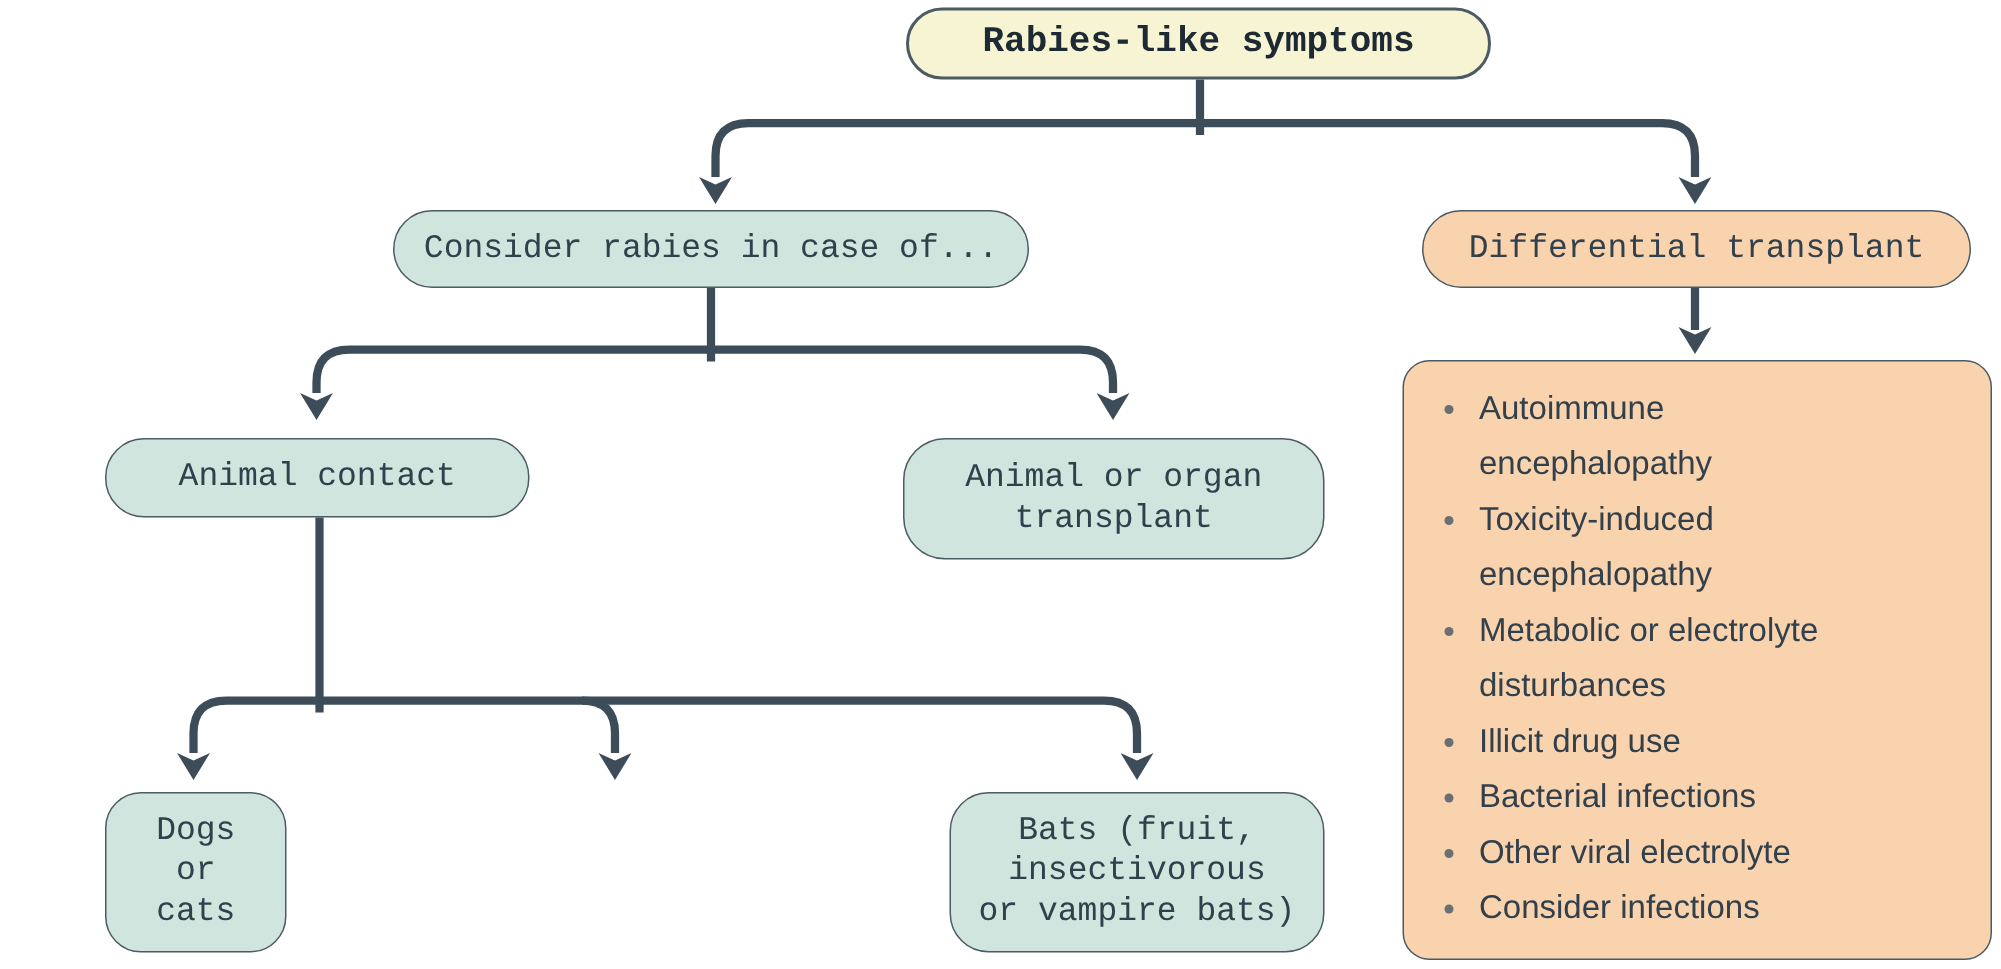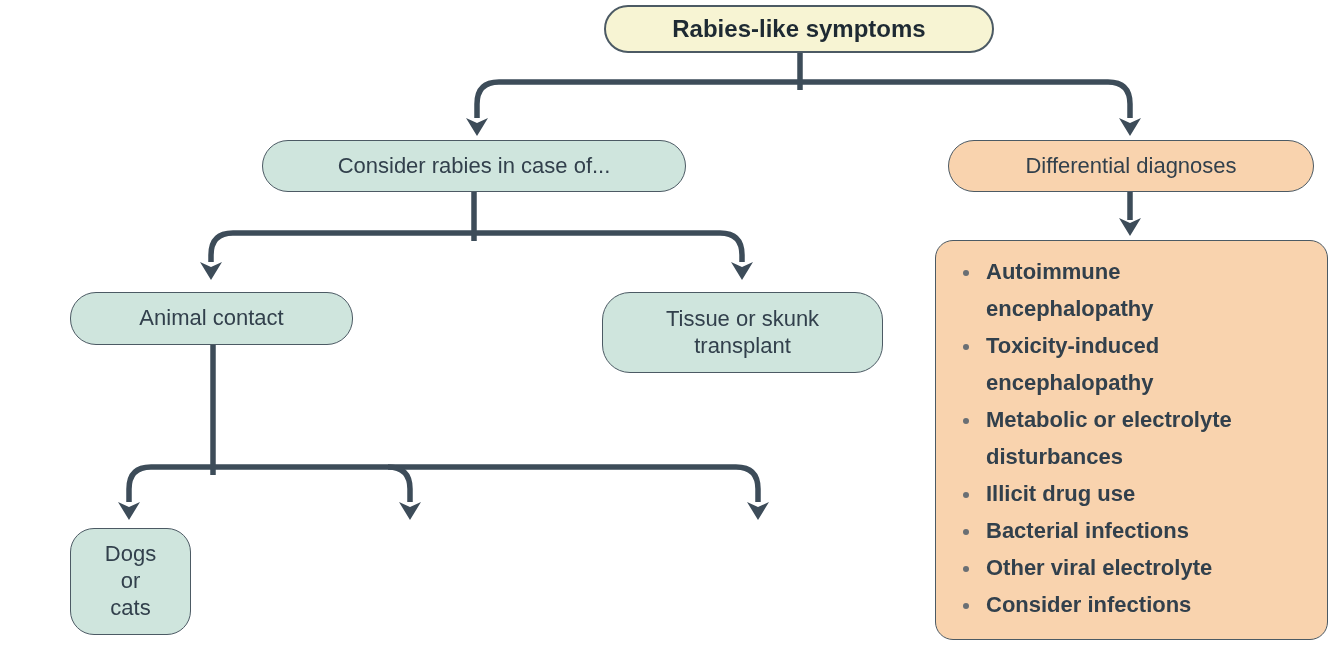--- a/index.html
+++ b/index.html
@@ -34,21 +34,21 @@
     position: absolute;
     box-sizing: border-box;
     display: flex;
     align-items: center;
     justify-content: center;
     text-align: center;
     border: 1.6px solid var(--c-border, #4c5a64);
     font-size: 22px;
     line-height: 1.22;
   }
-  .node .node-label { white-space: pre-line; }
+  .node .node-label { white-space: pre-line; font-family: Liberation Mono, monospace; }
 
   .fill-symptom      { background: var(--c-symptom, #f7f4d3); }
   .fill-consider     { background: var(--c-consider, #cfe5dd); }
   .fill-differential { background: var(--c-differential, #f9d3ae); }
 
   .node-root {
     left: 604px; top: 5px; width: 390px; height: 48px;
     border-radius: 24px;
     border-width: 2.2px;
     font-weight: bold;
@@ -64,21 +64,20 @@
   .node-bats         { left: 633px; top: 528px; width: 250px; height: 107px; border-radius: 26px; }
 
   .diff-list-box {
     position: absolute;
     box-sizing: border-box;
     left: 935px; top: 240px; width: 393px; height: 400px;
     border: 1.6px solid var(--c-border, #4c5a64);
     border-radius: 18px;
     background: var(--c-differential, #f9d3ae);
     padding: 12px 14px 10px 24px;
-    font-weight: bold;
   }
   .diff-list-box ul {
     margin: 0;
     padding: 0 0 0 22px;
     list-style: disc outside;
     font-size: 22px;
     line-height: 37px;
   }
   .diff-list-box li {
     white-space: pre-line;
@@ -120,39 +119,44 @@
 
   <div class="node node-root fill-symptom">
     <span class="node-label">Rabies-like symptoms</span>
   </div>
 
   <div class="node node-consider fill-consider">
     <span class="node-label">Consider rabies in case of...</span>
   </div>
 
   <div class="node node-differential fill-differential">
-    <span class="node-label">Differential diagnoses</span>
+    <span class="node-label">Differential transplant</span>
   </div>
 
   <div class="node node-animal fill-consider">
     <span class="node-label">Animal contact</span>
   </div>
 
   <div class="node node-tissue fill-consider">
-    <span class="node-label">Tissue or skunk
+    <span class="node-label">Animal or organ
 transplant</span>
   </div>
 
   <div class="node node-dogs fill-consider">
     <span class="node-label">Dogs
 or
 cats</span>
   </div>
 
 
+  <div class="node node-bats fill-consider">
+    <span class="node-label">Bats (fruit,
+insectivorous
+or vampire bats)</span>
+  </div>
 
   <div class="diff-list-box">
     <ul>
         <li>Autoimmune
 encephalopathy</li>
         <li>Toxicity-induced
 encephalopathy</li>
         <li>Metabolic or electrolyte
 disturbances</li>
         <li>Illicit drug use</li>

